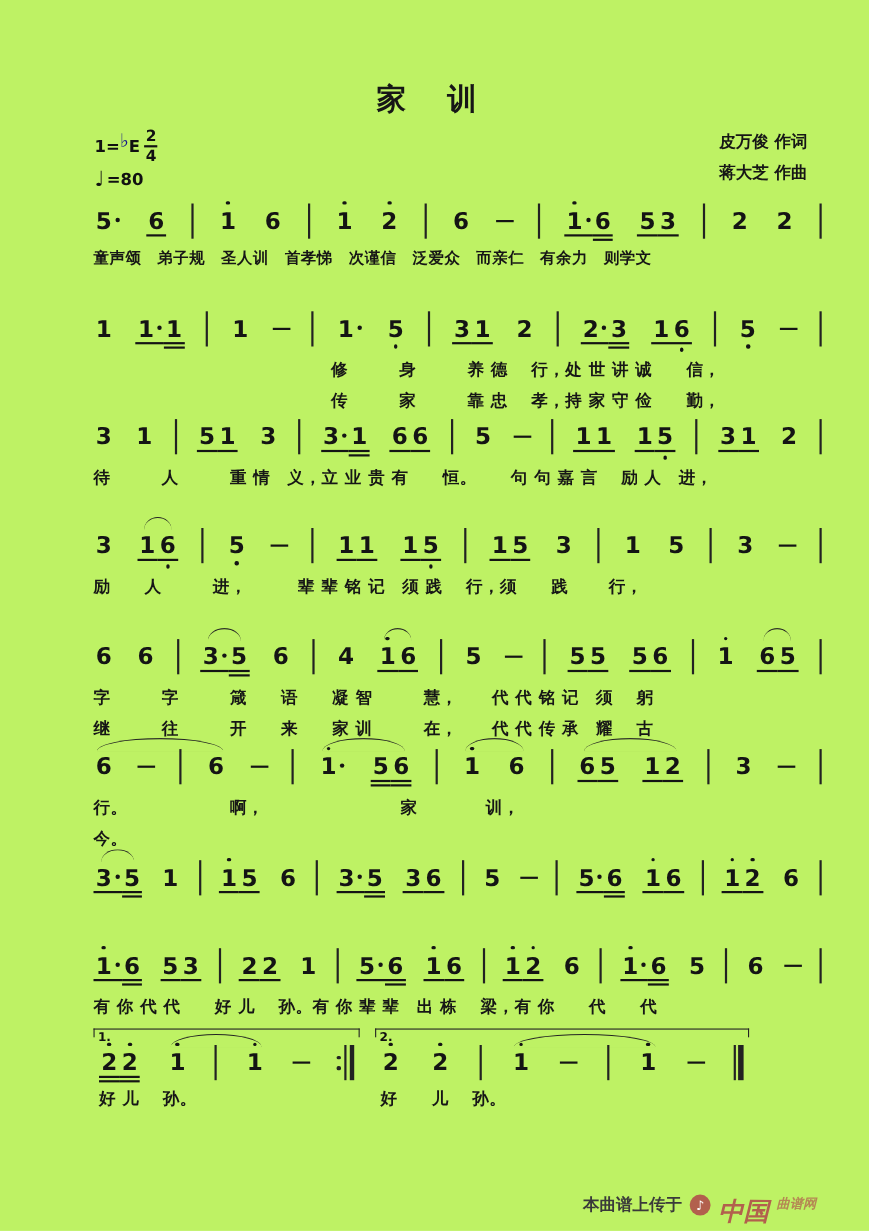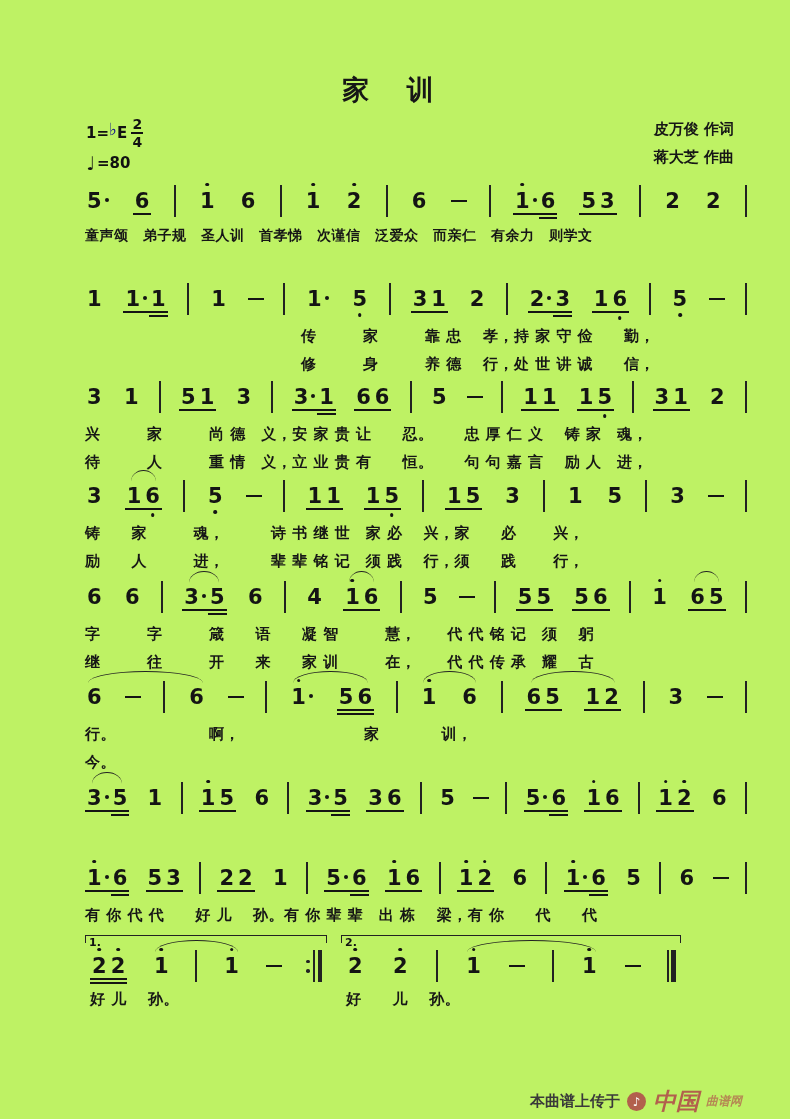--- a/index.html
+++ b/index.html
@@ -71,21 +71,21 @@
   .ending{position:relative;border-top:1.4px solid #222;padding:10px 5px 0 5px;}
   .ending::before,.ending::after{content:"";position:absolute;top:-1px;height:8px;
       border-left:1.4px solid #222;}
   .ending::before{left:0;} .ending::after{right:0;}
   .ending .vlabel{position:absolute;top:0px;left:4px;font-size:11px;font-weight:bold;}
   .ending-1{flex:0 0 232px;}
   .ending-2{flex:0 0 330px;}
   .ending .lyric{margin-top:3px;}
 
   
-  .footer{position:absolute;top:1086px;right:48px;display:flex;align-items:center;gap:7px;}
+  .footer{position:absolute;top:1086px;right:48px;display:flex;gap:7px;}
   .footer .prefix{font-size:15px;font-weight:bold;color:#3a3a3a;}
   .logo-dot{width:19px;height:19px;border-radius:50%;display:inline-flex;
             align-items:center;justify-content:center;color:#fff;font-size:12px;font-weight:bold;}
   .site-bold{font-size:23px;font-weight:bold;font-style:italic;}
   .site-light{font-size:12px;font-weight:bold;font-style:italic;opacity:.72;}
 </style>
 </head>
 <body>
 
 <div class="page">
@@ -200,22 +200,22 @@
             <span class="unit u1"><span class="nwrap"><span class="num">1</span></span></span>
             <span class="unit u1"><span class="nwrap"><span class="num">6</span><i class="od dn"></i></span></span>
           </span>
           <span class="bar"></span>
           <span class="note">
             <span class="unit"><span class="nwrap"><span class="num">5</span><i class="od dn"></i></span></span>
           </span>
           <span class="dash"></span>
           <span class="bar"></span>
         </div>
+        <div class="lyric">修　　　身　　　养 德　 行，处 世 讲 诚　　信，</div>
         <div class="lyric">传　　　家　　　靠 忠　 孝，持 家 守 俭　　勤，</div>
-        <div class="lyric">修　　　身　　　养 德　 行，处 世 讲 诚　　信，</div>
       </div>
       <div class="line" data-line="line-3">
         <div class="notes-row">
           <span class="note">
             <span class="unit"><span class="nwrap"><span class="num">3</span></span></span>
           </span>
           <span class="note">
             <span class="unit"><span class="nwrap"><span class="num">1</span></span></span>
           </span>
           <span class="bar"></span>
@@ -252,21 +252,20 @@
           <span class="bar"></span>
           <span class="note">
             <span class="unit u1"><span class="nwrap"><span class="num">3</span></span></span>
             <span class="unit u1"><span class="nwrap"><span class="num">1</span></span></span>
           </span>
           <span class="note">
             <span class="unit"><span class="nwrap"><span class="num">2</span></span></span>
           </span>
           <span class="bar"></span>
         </div>
-        <div class="lyric">兴　　　家　　　尚 德　义，安 家 贵 让　　忍。　　忠 厚 仁 义　 铸 家　魂，</div>
         <div class="lyric">待　　　人　　　重 情　义，立 业 贵 有　　恒。　　句 句 嘉 言　 励 人　进，</div>
       </div>
       <div class="line" data-line="line-4">
         <div class="notes-row">
           <span class="note">
             <span class="unit"><span class="nwrap"><span class="num">3</span></span></span>
           </span>
           <span class="note">
             <span class="unit u1"><span class="nwrap"><span class="num">1</span></span></span>
             <span class="unit u1"><span class="nwrap"><span class="num">6</span><i class="od dn"></i></span></span>
@@ -301,21 +300,20 @@
             <span class="unit"><span class="nwrap"><span class="num">5</span></span></span>
           </span>
           <span class="bar"></span>
           <span class="note">
             <span class="unit"><span class="nwrap"><span class="num">3</span></span></span>
           </span>
           <span class="dash"></span>
           <span class="bar"></span>
           <div class="slur" style="left: 45.55px; width: 25.9px;"></div>
         </div>
-        <div class="lyric">铸　　家　　　魂，　　　诗 书 继 世　家 必　 兴，家　　必　　 兴，</div>
         <div class="lyric">励　　人　　　进，　　　辈 辈 铭 记　须 践　 行，须　　践　　 行，</div>
       </div>
       <div class="line" data-line="line-5">
         <div class="notes-row">
           <span class="note">
             <span class="unit"><span class="nwrap"><span class="num">6</span></span></span>
           </span>
           <span class="note">
             <span class="unit"><span class="nwrap"><span class="num">6</span></span></span>
           </span>

